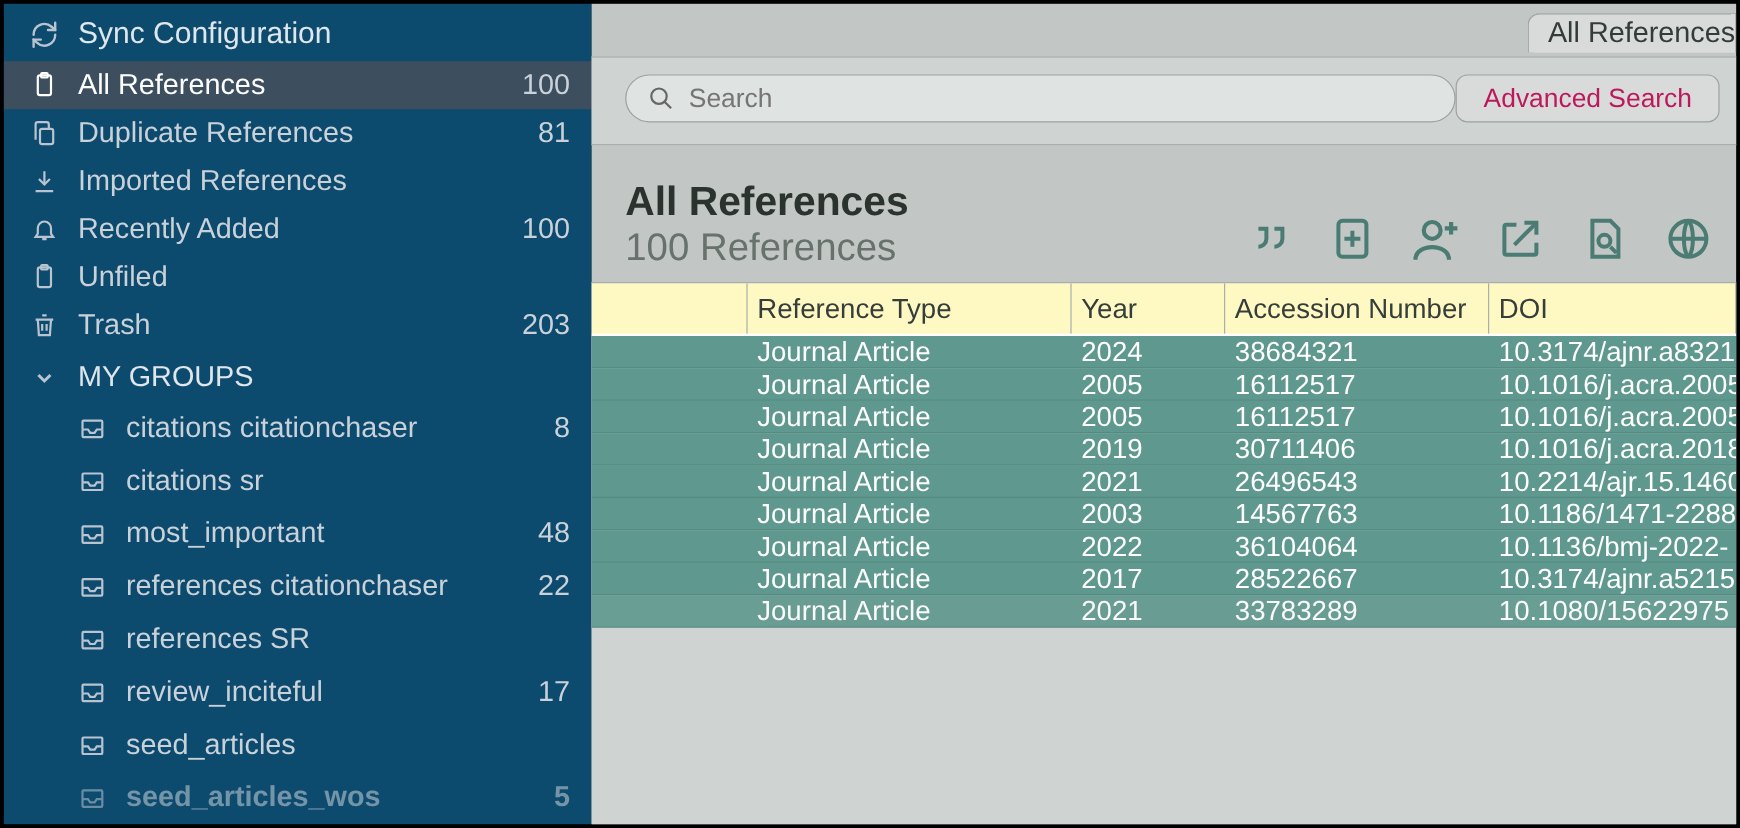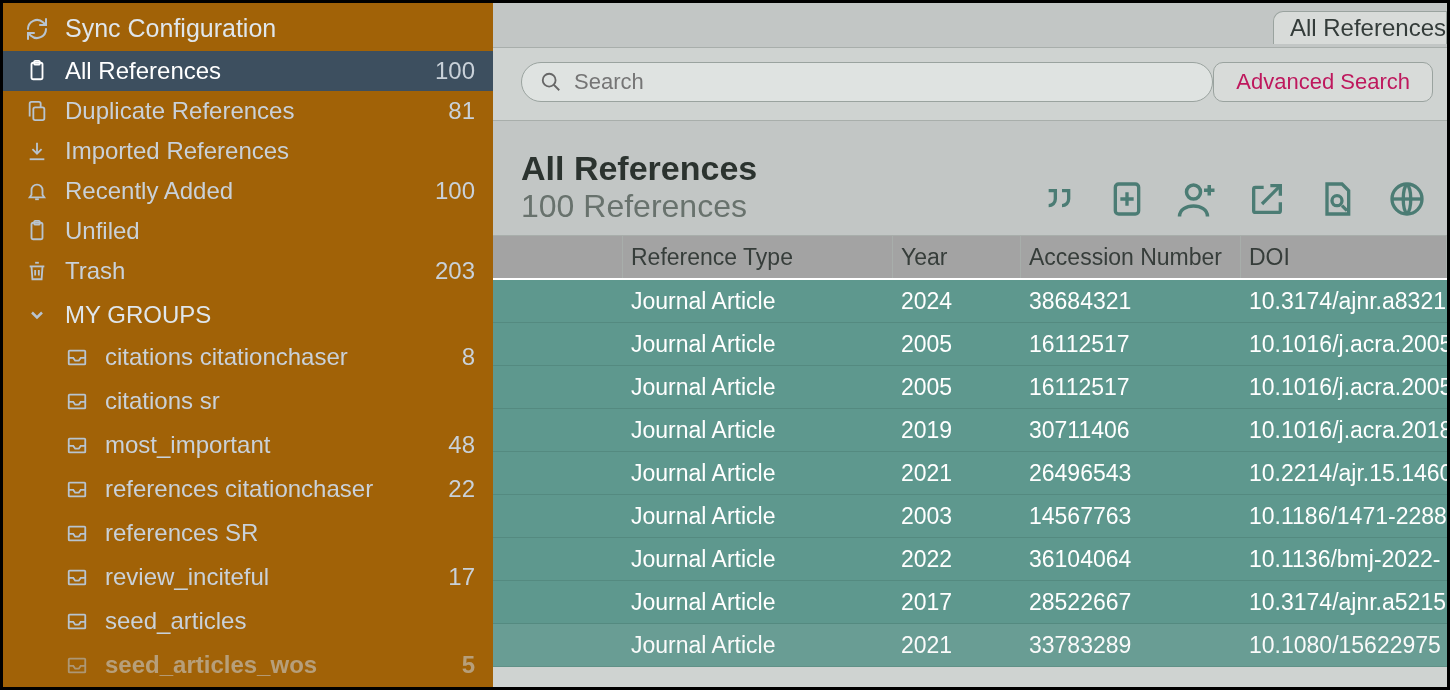--- a/index.html
+++ b/index.html
@@ -2,21 +2,21 @@
 <html><head>
 <meta charset="utf-8">
 <style>
   * { box-sizing: border-box; margin: 0; padding: 0; }
   html, body { width: 1450px; height: 690px; overflow: hidden; font-family: -apple-system, BlinkMacSystemFont, "Segoe UI", Helvetica, Arial, sans-serif; }
   body { display: flex; border: 3px solid #000; background:#000; }
 
   
   .sidebar {
     width: 490px;
-    background: #a16207;
+    background: #0c4a6e;
     color: #c9d1d9;
     display: flex;
     flex-direction: column;
     font-size: 24px;
     overflow: hidden;
   }
   .side-row {
     display: flex;
     align-items: center;
     height: 44px;
@@ -123,28 +123,28 @@
   }
   .thead, .trow {
     display:grid;
     grid-template-columns: 130px 270px 128px 220px 1fr;
     align-items:center;
     font-size:23px;
   }
   .thead {
     height:44px;
     color:#363d3a;
-    background:#a3a3a3;
+    background:#fef9c3;
     border-bottom:2px solid #fff;
   }
   .thead > div { padding:0 8px; border-right:1px solid #a8aeab; height:100%; display:flex; align-items:center;}
   .thead > div:first-child { border-right:1px solid #a8aeab; }
   .tbody { flex:1; overflow:hidden; }
   .trow {
-    height:43px;
+    height:27px;
     background:#5e988e;
     color:#fff;
     border-bottom:1px solid #548a80;
   }
   .trow > div { padding:0 8px; overflow:hidden; white-space:nowrap; }
   .trow.last-vis { opacity:.9; }
 </style>
 </head>
 <body>
 

